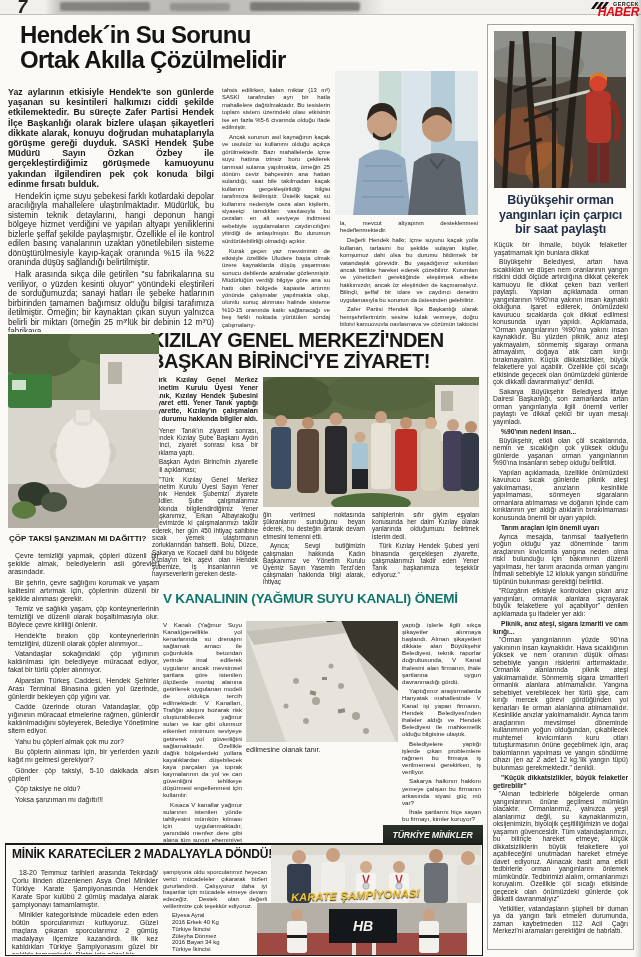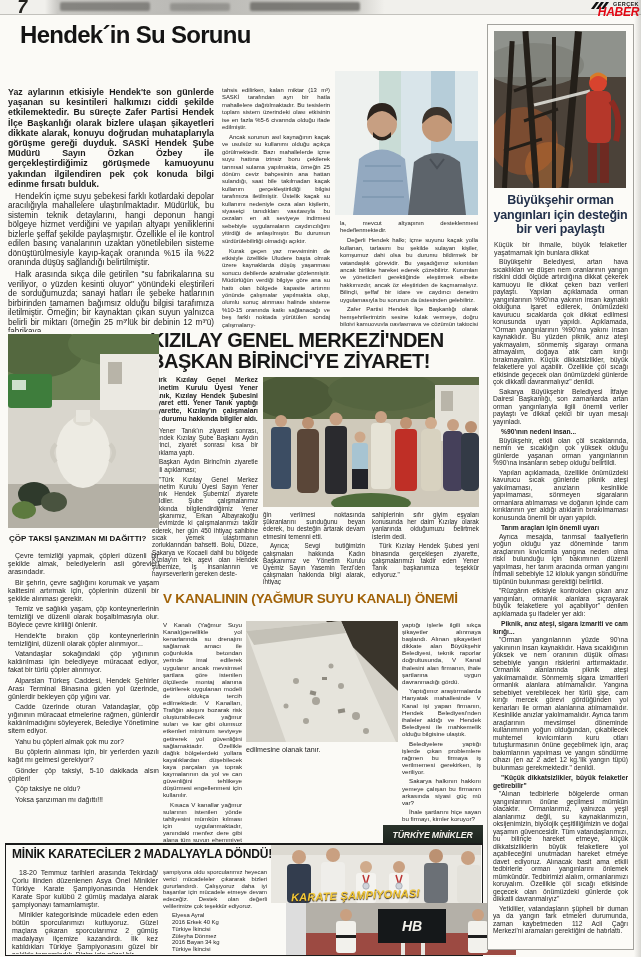--- a/index.html
+++ b/index.html
@@ -11,21 +11,21 @@
   .smudge{background:#6f6e6a;border-radius:2px;filter:blur(1px);opacity:.75;}
   .pagenum{left:17px;top:-4px;font-size:19px;font-weight:bold;color:#23221f;transform:skewX(-8deg);}
   .rule-top{left:0;top:14px;width:641px;height:1px;background:#c2c1bc;}
   .logo{left:571px;top:0;width:68px;height:17px;}
   .logo .row1{display:flex;align-items:center;justify-content:flex-end;gap:2px;height:7px;}
   .logo .gercek{font-size:5.5px;font-weight:bold;color:#1a1a1a;letter-spacing:.4px;}
   .logo .haber{font-size:12px;font-weight:bold;font-style:italic;color:#e30613;text-align:right;line-height:10px;letter-spacing:-.3px;}
   
   .h-main{left:20px;top:23px;width:318px;font-size:24px;line-height:24.5px;font-weight:bold;color:#141414;letter-spacing:-.7px;}
   .h-kizilay{left:150px;top:330px;width:334px;font-size:20px;line-height:21px;font-weight:bold;color:#181818;letter-spacing:-.5px;}
-  .h-v{left:163px;top:591px;width:320px;font-size:13.5px;font-weight:bold;color:#a16207;letter-spacing:-.2px;}
+  .h-v{left:163px;top:591px;width:320px;font-size:13.5px;font-weight:bold;color:#0f766e;letter-spacing:-.2px;}
   .h-minik{left:12px;top:847px;width:262px;font-size:12px;font-weight:bold;color:#141414;letter-spacing:-.2px;}
   .h-cop{left:9px;top:534px;width:150px;font-size:8px;font-weight:bold;color:#151515;}
   .h-side{left:491px;top:193px;width:139px;font-size:12.5px;line-height:14.5px;font-weight:bold;color:#22304a;text-align:center;letter-spacing:-.2px;}
   
   .t{overflow:hidden;text-align:justify;}
   .t p{margin:0 0 2.5px;text-indent:7px;}
   .t p.noind{text-indent:0;}
   .c1{left:8px;top:87px;width:206px;height:245px;font-size:8.2px;line-height:9.5px;}
   .c1 .lead-bold{font-weight:bold;font-size:8.8px;line-height:10.2px;}
   .c2{left:222px;top:87px;width:108px;height:245px;font-size:5.9px;line-height:7.4px;}
@@ -47,21 +47,21 @@
   .side-lead{left:494px;top:241px;width:133px;font-size:6.8px;line-height:7.6px;color:#2a2a2a;overflow:hidden;height:16px;}
   
   .photo{background:#ddd;overflow:hidden;}
   .photo svg{display:block;width:100%;height:100%;}
   .ph-men{left:335px;top:71px;width:143px;height:144px;}
   .ph-fire{left:494px;top:31px;width:132px;height:157px;}
   .ph-group{left:263px;top:377px;width:216px;height:130px;}
   .ph-cop{left:8px;top:334px;width:151px;height:194px;}
   .ph-v{left:246px;top:621px;width:152px;height:121px;}
   .ph-medal{left:271px;top:845px;width:210px;height:58px;}
-  .ph-kids{left:286px;top:903px;width:210px;height:52px;padding-left:20px;}
+  .ph-kids{left:257px;top:903px;width:210px;height:52px;}
   
   .sidebox{left:487px;top:24px;width:147px;height:926px;border:1px solid #a3a29d;box-sizing:border-box;background:#fcfbf7;}
   .minikbox{left:5px;top:843px;width:478px;height:113px;border:1px solid #1b1b1b;border-top-width:2px;box-sizing:border-box;}
   .bannertop{left:383px;top:825px;width:100px;height:19px;background:linear-gradient(180deg,#2a332b,#1c231d);display:flex;align-items:center;justify-content:center;}
   .bannertop span{color:#f4f2ec;font-size:9.5px;font-weight:bold;font-style:italic;letter-spacing:-.2px;transform:scaleX(.92);white-space:nowrap;}
   .yellowtxt{left:291px;top:889px;font-size:11px;font-weight:bold;font-style:italic;color:#f2c737;
              text-shadow:0 1px 1px #3a2a12;transform:rotate(-2deg);white-space:nowrap;letter-spacing:.2px;}
   .edge-r{left:634px;top:0;width:7px;height:957px;background:linear-gradient(90deg,rgba(0,0,0,0) 0%,rgba(90,90,85,.22) 100%);}
 </style>
 </head>
@@ -85,20 +85,21 @@
             <path d="M12 7 L17 0 L20 0 L15 7Z" fill="#111"></path>
           </svg>
       </span>
       <span class="gercek">GERÇEK</span>
     </div>
     <div class="haber">HABER</div>
   </div>
 
   <div class="abs h-main">
     <div>Hendek´in Su Sorunu</div>
+    <div>Ortak Akılla Çözülmelidir</div>
   </div>
 
   <div class="abs photo ph-men">
     <svg viewBox="0 0 143 144" preserveAspectRatio="none">
       <rect width="143" height="144" fill="#d9e5ea"></rect>
       <rect x="0" width="44" height="144" fill="#eef1ef"></rect>
       <rect x="44" width="22" height="144" fill="#c9dcd6"></rect>
       <rect x="96" width="47" height="144" fill="#b6cdd9"></rect>
       <rect x="120" y="0" width="23" height="70" fill="#dfe9ec"></rect>
       <path d="M18 144 L24 88 Q47 69 70 88 L76 144 Z" fill="#93a9c0"></path>
@@ -332,21 +333,21 @@
       </g>
       <path d="M96 60 L40 74" stroke="#e8e8e2" stroke-width="3" opacity=".85"></path>
       <circle cx="104" cy="52" r="9" fill="#d8432e"></circle>
       <path d="M96 50 Q104 40 113 50 L113 46 Q104 37 96 46Z" fill="#d87a28"></path>
       <rect x="92" y="60" width="25" height="52" rx="6" fill="#b5372a"></rect>
       <rect x="94" y="112" width="9" height="40" fill="#6e2a22"></rect>
       <rect x="106" y="112" width="9" height="40" fill="#6e2a22"></rect>
       <path d="M117 70 Q128 84 122 110" stroke="#8c2b22" stroke-width="6" fill="none"></path>
     </svg>
   </div>
-  <div class="abs h-side">Büyükşehir orman yangınları için desteğin bir veri paylaştı</div>
+  <div class="abs h-side">Büyükşehir orman yangınları için çarpıcı bir saat paylaştı</div>
   <div class="abs side-lead t">Küçük bir ihmalle, büyük felaketler yaşatmamak için bunlara dikkat</div>
   <div class="abs t sideb">
     <p>Büyükşehir Belediyesi, artan hava sıcaklıkları ve düşen nem oranlarının yangın riskini ciddi ölçüde artırdığına dikkat çekerek kamuoyu ile dikkat çeken bazı verileri paylaştı. Yapılan açıklamada orman yangınlarının %90'ına yakının insan kaynaklı olduğuna işaret edilerek, önümüzdeki kavurucu sıcaklarda çok dikkat edilmesi konusunda uyarı yapıldı. Açıklamada, "Orman yangınlarının %90'ına yakını insan kaynaklıdır. Bu yüzden piknik, anız ateşi yakmayalım, sönmemiş sigarayı ormana atmayalım, doğaya atık cam kırığı bırakmayalım. Küçük dikkatsizlikler, büyük felaketlere yol açabilir. Özellikle çöl sıcağı etkisinde geçecek olan önümüzdeki günlerde çok dikkatli davranmalıyız" denildi.</p>
     <p>Sakarya Büyükşehir Belediyesi İtfaiye Dairesi Başkanlığı, son zamanlarda artan orman yangınlarıyla ilgili önemli veriler paylaştı ve dikkat çekici bir uyarı mesajı yayınladı.</p>
     <p class="sh">%90'ının nedeni insan...</p>
     <p>Büyükşehir, etkili olan çöl sıcaklarında, nemin ve sıcaklığın çok yüksek olduğu günlerde yaşanan orman yangınlarının %90'ına insanların sebep olduğu belirtildi.</p>
     <p>Yapılan açıklamada, özellikle önümüzdeki kavurucu sıcak günlerde piknik ateşi yakılmaması, anızların kesinlikle yapılmaması, sönmeyen sigaraların ormanlara atılmaması ve doğanın içinde cam kırıklarının yer aldığı atıkların bırakılmaması konusunda önemli bir uyarı yapıldı.</p>
     <p class="sh">Tarım araçları için önemli uyarı</p>
     <p>Ayrıca mesajda, tarımsal faaliyetlerin yoğun olduğu yaz döneminde tarım araçlarının kıvılcımla yangına neden olma riski bulunduğu için bakımının düzenli yapılması, her tarım aracında orman yangını ihtimali sebebiyle 12 kiloluk yangın söndürme tüpünün bulunması gerektiği belirtildi.</p>
     <p>"Rüzgârın etkisiyle kontrolden çıkan anız yangınları, ormanlık alanlara sıçrayarak büyük felaketlere yol açabiliyor" denilen açıklamada şu ifadeler yer aldı:</p>

